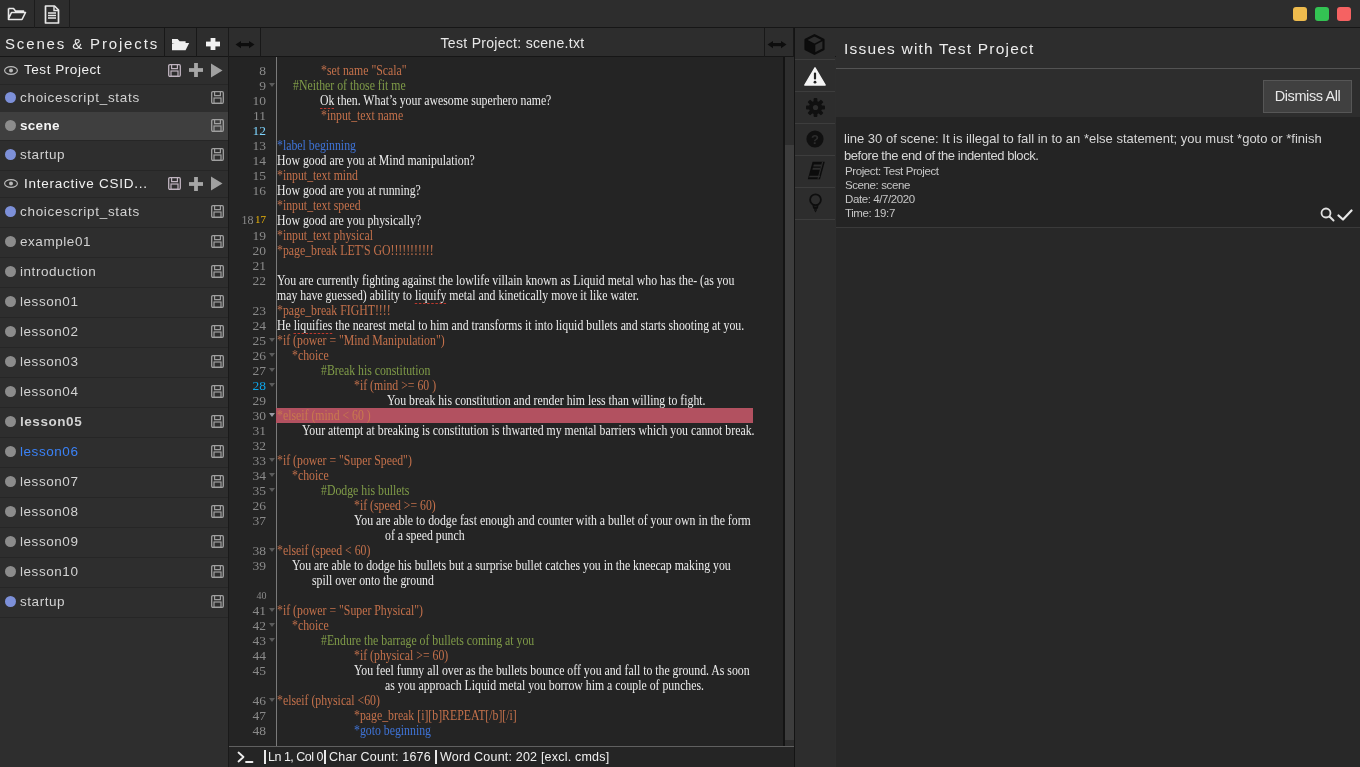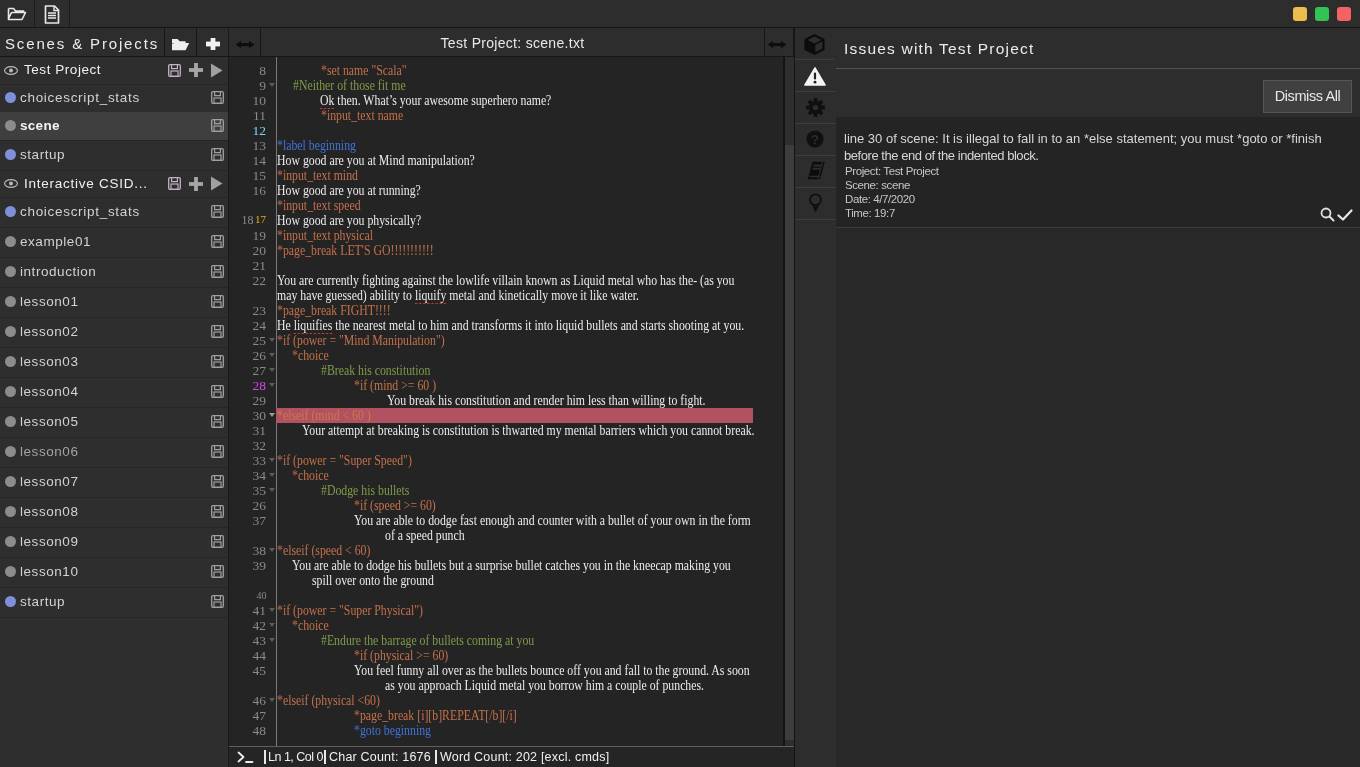--- a/index.html
+++ b/index.html
@@ -209,31 +209,31 @@
 <div class="abs" style="left:20px;top:384px;color:#d2d2d2;font-size:13.5px;font-weight:normal;letter-spacing:0.55px">lesson04</div>
 <div class="abs" style="left:211px;top:385px;">
     <svg width="13" height="13" viewBox="0 0 13 13">
       <rect x="0.7" y="0.7" width="11.6" height="11.6" rx="1.2" fill="none" stroke="#a0a0a0" stroke-width="1.3"></rect>
       <path d="M3.6 1 v3.6 h5.8 V1" fill="none" stroke="#a0a0a0" stroke-width="1.2"></path>
       <rect x="3" y="7" width="7" height="5.3" fill="none" stroke="#a0a0a0" stroke-width="1.2"></rect>
     </svg>
   </div>
 <div class="abs" style="left:0;top:437px;width:228px;height:1px;background:#262626"></div>
 <div class="abs" style="left:5px;top:416px;width:11px;height:11px;border-radius:50%;background:#8c8c8c"></div>
-<div class="abs" style="left:20px;top:414px;color:#d2d2d2;font-size:13.5px;font-weight:normal;letter-spacing:0.55px">lesson05</div>
+<div class="abs" style="left:20px;top:414px;color:#d2d2d2;font-size:13.5px;font-weight:bold;letter-spacing:0.55px">lesson05</div>
 <div class="abs" style="left:211px;top:415px;">
     <svg width="13" height="13" viewBox="0 0 13 13">
       <rect x="0.7" y="0.7" width="11.6" height="11.6" rx="1.2" fill="none" stroke="#a0a0a0" stroke-width="1.3"></rect>
       <path d="M3.6 1 v3.6 h5.8 V1" fill="none" stroke="#a0a0a0" stroke-width="1.2"></path>
       <rect x="3" y="7" width="7" height="5.3" fill="none" stroke="#a0a0a0" stroke-width="1.2"></rect>
     </svg>
   </div>
 <div class="abs" style="left:0;top:467px;width:228px;height:1px;background:#262626"></div>
 <div class="abs" style="left:5px;top:446px;width:11px;height:11px;border-radius:50%;background:#8c8c8c"></div>
-<div class="abs" style="left:20px;top:444px;color:#a3a3a3;font-size:13.5px;font-weight:normal;letter-spacing:0.55px">lesson06</div>
+<div class="abs" style="left:20px;top:444px;color:#3b82f6;font-size:13.5px;font-weight:normal;letter-spacing:0.55px">lesson06</div>
 <div class="abs" style="left:211px;top:445px;">
     <svg width="13" height="13" viewBox="0 0 13 13">
       <rect x="0.7" y="0.7" width="11.6" height="11.6" rx="1.2" fill="none" stroke="#a0a0a0" stroke-width="1.3"></rect>
       <path d="M3.6 1 v3.6 h5.8 V1" fill="none" stroke="#a0a0a0" stroke-width="1.2"></path>
       <rect x="3" y="7" width="7" height="5.3" fill="none" stroke="#a0a0a0" stroke-width="1.2"></rect>
     </svg>
   </div>
 <div class="abs" style="left:0;top:497px;width:228px;height:1px;background:#262626"></div>
 <div class="abs" style="left:5px;top:476px;width:11px;height:11px;border-radius:50%;background:#8c8c8c"></div>
 <div class="abs" style="left:20px;top:474px;color:#d2d2d2;font-size:13.5px;font-weight:normal;letter-spacing:0.55px">lesson07</div>
@@ -326,21 +326,21 @@
 <div class="abs" style="left:277px;top:318px;height:15px;color:#ececec;font-family:'Liberation Serif',serif;font-size:14.3px;line-height:15px;white-space:pre"><span style="display:inline-block;transform:scaleX(0.825);transform-origin:0 0;white-space:pre">He <span style="border-bottom:1.6px dashed #cc3a2e">liquifies</span> the nearest metal to him and transforms it into liquid bullets and starts shooting at you.</span></div>
 <div class="abs" style="left:229px;top:333px;width:37px;height:15px;text-align:right;color:#8a8a8a;font-family:'Liberation Serif',serif;font-size:13.5px;line-height:15px">25</div>
 <div class="abs" style="left:268.5px;top:333px;width:0;height:0;border-left:3.5px solid transparent;border-right:3.5px solid transparent;border-top:4.5px solid #5b5b5b;margin-top:5px"></div>
 <div class="abs" style="left:277px;top:333px;height:15px;color:#c4714b;font-family:'Liberation Serif',serif;font-size:14.3px;line-height:15px;white-space:pre"><span style="display:inline-block;transform:scaleX(0.825);transform-origin:0 0;white-space:pre">*if (power = "Mind Manipulation")</span></div>
 <div class="abs" style="left:229px;top:348px;width:37px;height:15px;text-align:right;color:#8a8a8a;font-family:'Liberation Serif',serif;font-size:13.5px;line-height:15px">26</div>
 <div class="abs" style="left:268.5px;top:348px;width:0;height:0;border-left:3.5px solid transparent;border-right:3.5px solid transparent;border-top:4.5px solid #5b5b5b;margin-top:5px"></div>
 <div class="abs" style="left:292px;top:348px;height:15px;color:#c4714b;font-family:'Liberation Serif',serif;font-size:14.3px;line-height:15px;white-space:pre"><span style="display:inline-block;transform:scaleX(0.825);transform-origin:0 0;white-space:pre">*choice</span></div>
 <div class="abs" style="left:229px;top:363px;width:37px;height:15px;text-align:right;color:#8a8a8a;font-family:'Liberation Serif',serif;font-size:13.5px;line-height:15px">27</div>
 <div class="abs" style="left:268.5px;top:363px;width:0;height:0;border-left:3.5px solid transparent;border-right:3.5px solid transparent;border-top:4.5px solid #5b5b5b;margin-top:5px"></div>
 <div class="abs" style="left:321px;top:363px;height:15px;color:#7f9b48;font-family:'Liberation Serif',serif;font-size:14.3px;line-height:15px;white-space:pre"><span style="display:inline-block;transform:scaleX(0.825);transform-origin:0 0;white-space:pre">#Break his constitution</span></div>
-<div class="abs" style="left:229px;top:378px;width:37px;height:15px;text-align:right;color:#d946ef;font-family:'Liberation Serif',serif;font-size:13.5px;line-height:15px">28</div>
+<div class="abs" style="left:229px;top:378px;width:37px;height:15px;text-align:right;color:#0ea5e9;font-family:'Liberation Serif',serif;font-size:13.5px;line-height:15px">28</div>
 <div class="abs" style="left:268.5px;top:378px;width:0;height:0;border-left:3.5px solid transparent;border-right:3.5px solid transparent;border-top:4.5px solid #5b5b5b;margin-top:5px"></div>
 <div class="abs" style="left:354px;top:378px;height:15px;color:#c4714b;font-family:'Liberation Serif',serif;font-size:14.3px;line-height:15px;white-space:pre"><span style="display:inline-block;transform:scaleX(0.825);transform-origin:0 0;white-space:pre">*if (mind &gt;= 60 )</span></div>
 <div class="abs" style="left:229px;top:393px;width:37px;height:15px;text-align:right;color:#8a8a8a;font-family:'Liberation Serif',serif;font-size:13.5px;line-height:15px">29</div>
 <div class="abs" style="left:387px;top:393px;height:15px;color:#ececec;font-family:'Liberation Serif',serif;font-size:14.3px;line-height:15px;white-space:pre"><span style="display:inline-block;transform:scaleX(0.825);transform-origin:0 0;white-space:pre">You break his constitution and render him less than willing to fight.</span></div>
 <div class="abs" style="left:276px;top:408px;width:477px;height:15px;background:#b25160"></div>
 <div class="abs" style="left:229px;top:408px;width:37px;height:15px;text-align:right;color:#8a8a8a;font-family:'Liberation Serif',serif;font-size:13.5px;line-height:15px">30</div>
 <div class="abs" style="left:268.5px;top:408px;width:0;height:0;border-left:3.5px solid transparent;border-right:3.5px solid transparent;border-top:4.5px solid #9a9aa2;margin-top:5px"></div>
 <div class="abs" style="left:277px;top:408px;height:15px;color:#c8794e;font-family:'Liberation Serif',serif;font-size:14.3px;line-height:15px;white-space:pre"><span style="display:inline-block;transform:scaleX(0.825);transform-origin:0 0;white-space:pre">*elseif (mind &lt; 60 )</span></div>
 <div class="abs" style="left:229px;top:423px;width:37px;height:15px;text-align:right;color:#8a8a8a;font-family:'Liberation Serif',serif;font-size:13.5px;line-height:15px">31</div>
 <div class="abs" style="left:302px;top:423px;height:15px;color:#ececec;font-family:'Liberation Serif',serif;font-size:14.3px;line-height:15px;white-space:pre"><span style="display:inline-block;transform:scaleX(0.825);transform-origin:0 0;white-space:pre">Your attempt at breaking is constitution is thwarted my mental barriers which you cannot break.</span></div>

